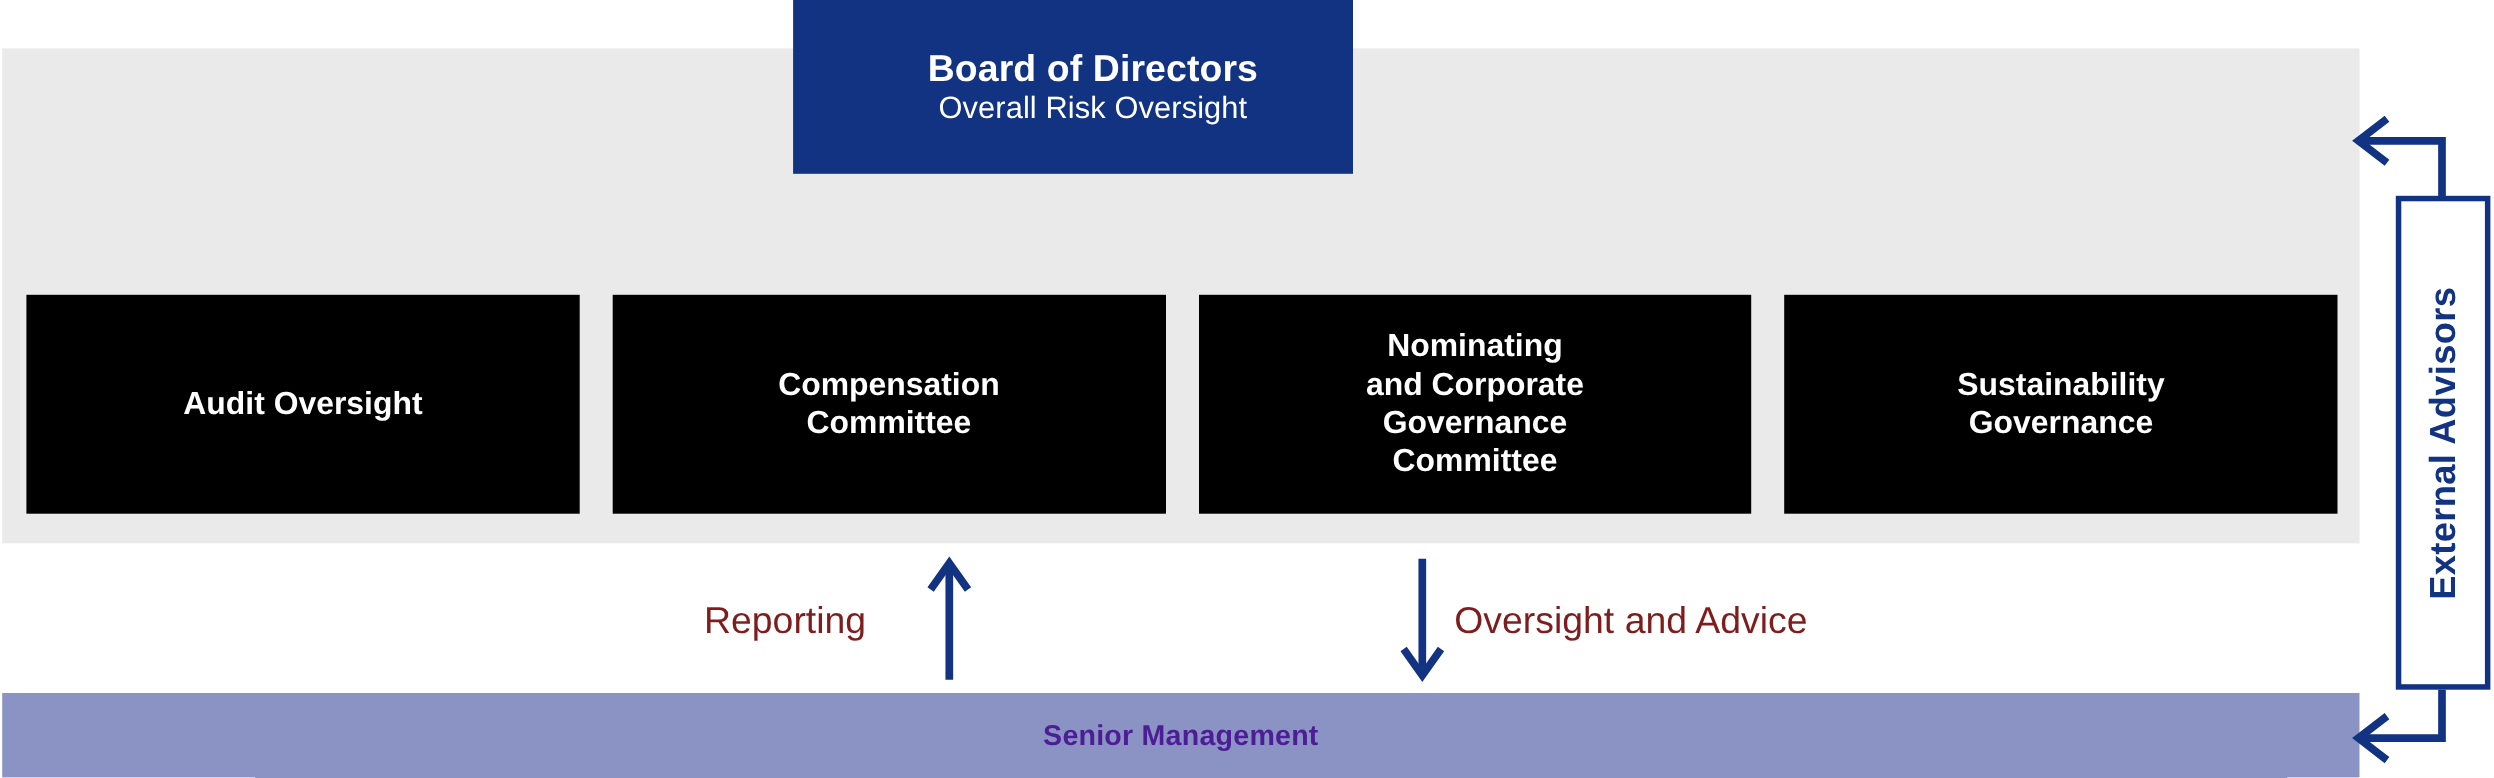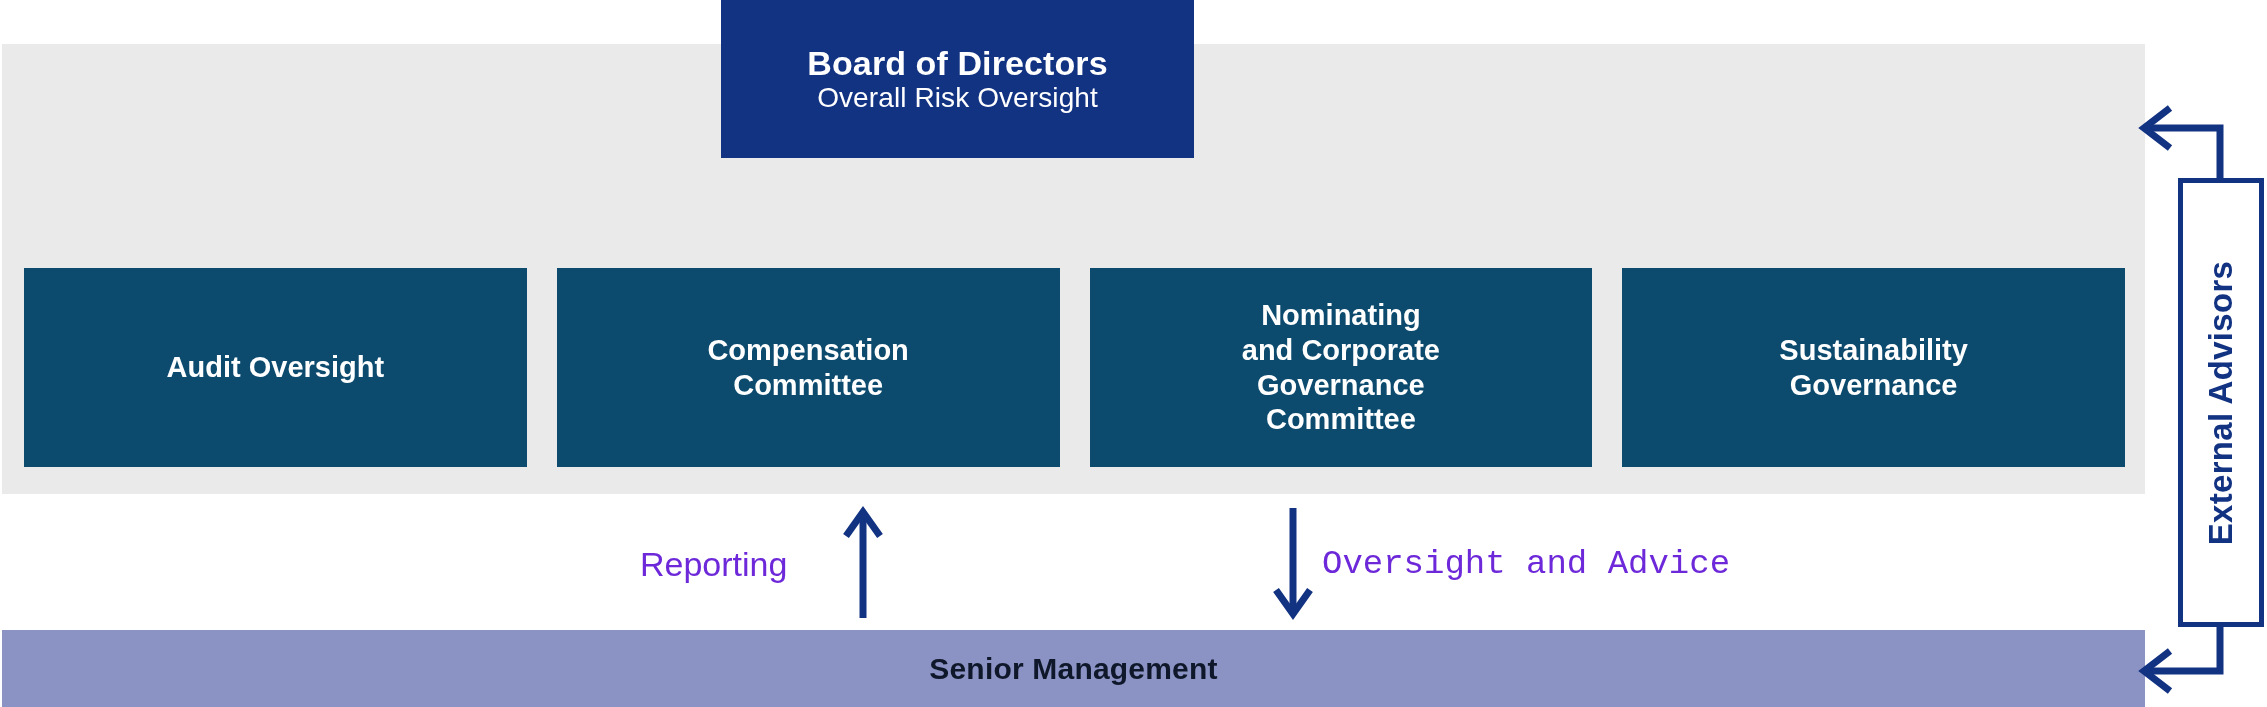--- a/index.html
+++ b/index.html
@@ -38,20 +38,21 @@
     top: 0px;
     width: 473px;
     height: 158px;
     background: #123282;
     display: flex;
     flex-direction: column;
     align-items: center;
     justify-content: center;
     text-align: center;
     color: #ffffff;
+    padding-left: 36px;
   }
   .board-title {
     font-size: 34px;
     font-weight: bold;
     line-height: 1.12;
     letter-spacing: 0.1px;
   }
   .board-sub {
     font-size: 28px;
     font-weight: normal;
@@ -64,66 +65,66 @@
     position: absolute;
     left: 24px;
     top: 268px;
     width: 2101px;
     height: 199px;
     display: flex;
     gap: 30px;
   }
   .committee-box {
     flex: 1 1 0;
-    background: #0c4a6e;
+    background: #000000;
     color: #ffffff;
     display: flex;
     align-items: center;
     justify-content: center;
     text-align: center;
     font-size: 29px;
     font-weight: bold;
     line-height: 1.2;
     padding: 12px 6px;
     box-sizing: border-box;
     white-space: pre-line;
   }
 
   
   .flow-label {
     position: absolute;
     font-size: 34px;
     font-weight: normal;
-    color: #6d28d9;
+    color: #7f1d1d;
     white-space: nowrap;
     line-height: 1;
   }
   .label-reporting { left: 640px; top: 547px; }
-  .label-oversight { left: 1322px; top: 547px; font-family: Liberation Mono, monospace; }
+  .label-oversight { left: 1322px; top: 547px; }
 
   .arrow-svg {
     position: absolute;
     overflow: visible;
   }
   .arrow-reporting { left: 840px; top: 500px; }
   .arrow-oversight { left: 1270px; top: 500px; }
 
   
   .senior-bar {
     position: absolute;
     left: 2px;
     top: 630px;
     width: 2143px;
     height: 77px;
     background: #8b93c4;
     display: flex;
     align-items: center;
     justify-content: center;
-    color: #0f172a;
-    font-size: 30px;
+    color: #4c1d95;
+    font-size: 26px;
     font-weight: bold;
     letter-spacing: 0.2px;
   }
 
   
   .advisors-box {
     position: absolute;
     left: 2178px;
     top: 178px;
     width: 86px;

